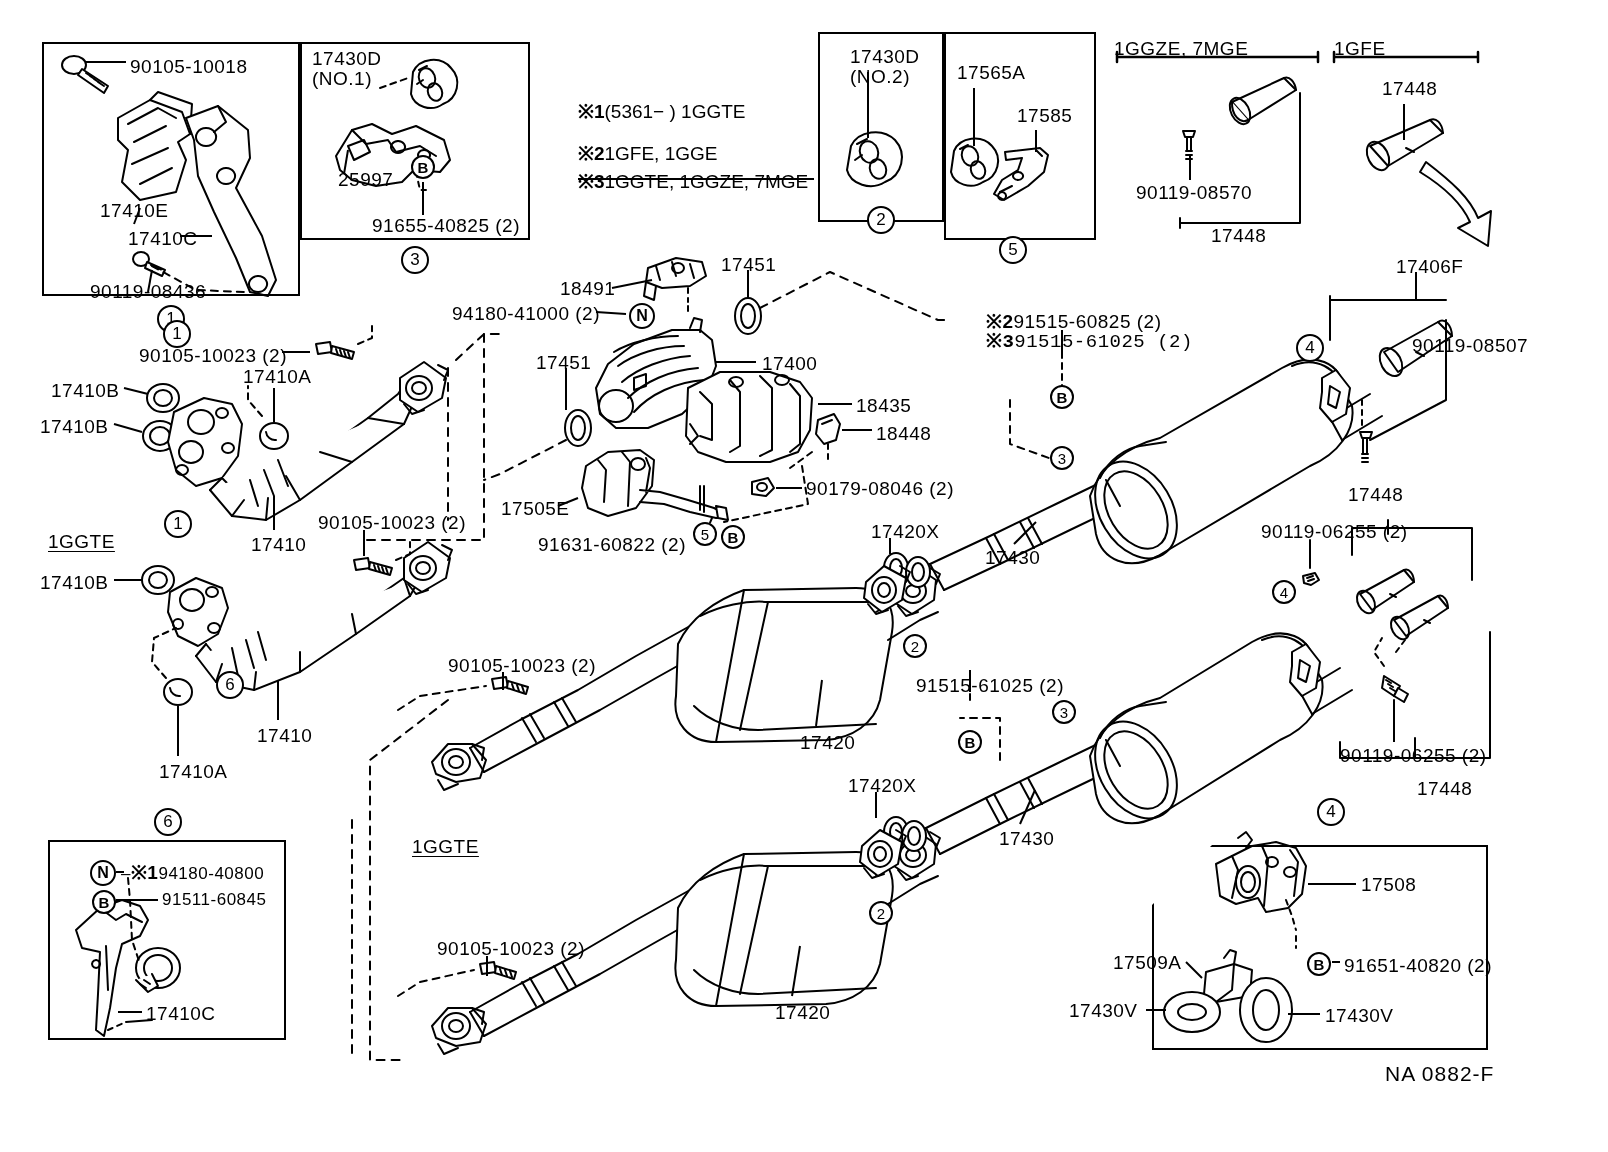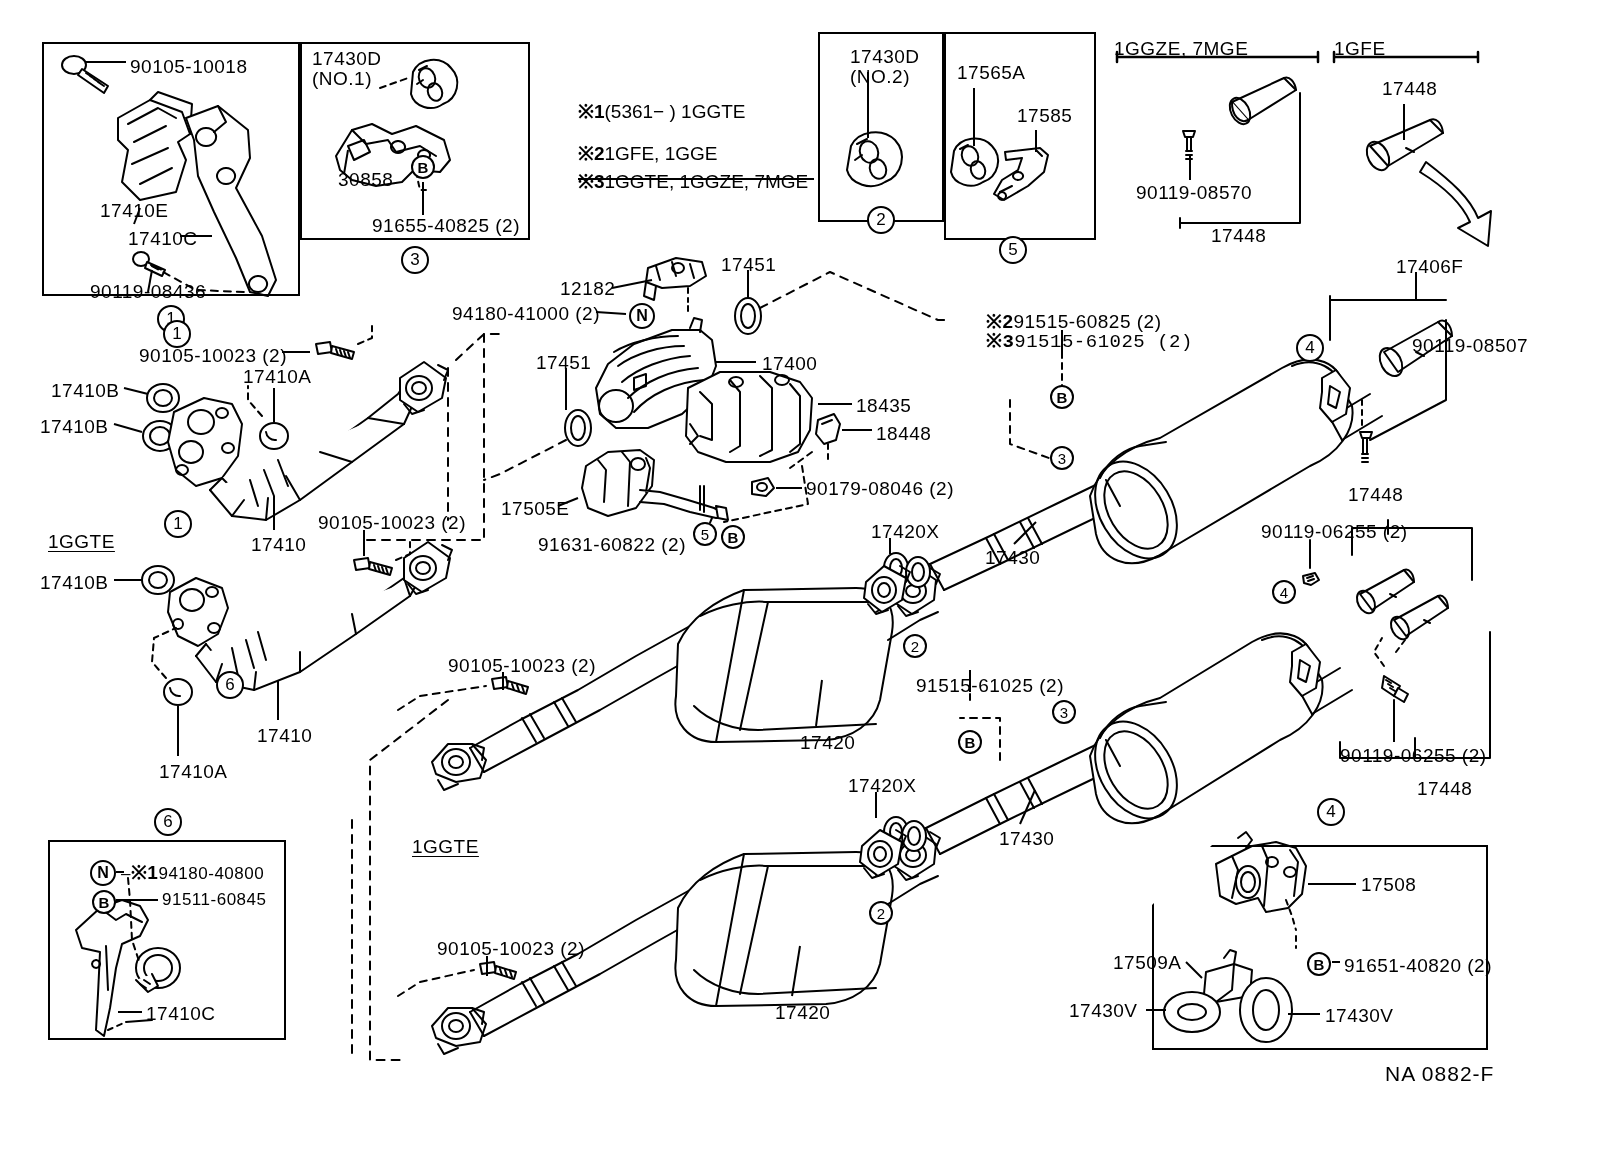--- a/index.html
+++ b/index.html
@@ -445,21 +445,21 @@
   <div class="legend-underline" style="left:578px;top:178px;width:236px;"></div>
 
   <div class="lbl" style="left:130px;top:56px;">90105-10018</div>
   <div class="lbl" style="left:100px;top:200px;">17410E</div>
   <div class="lbl" style="left:128px;top:228px;">17410C</div>
   <div class="lbl" style="left:90px;top:281px;">90119-08436</div>
   <div class="cnum" style="left:157px;top:305px;">1</div>
 
   <div class="lbl" style="left:312px;top:48px;">17430D</div>
   <div class="lbl" style="left:312px;top:68px;">(NO.1)</div>
-  <div class="lbl" style="left:338px;top:169px;">30858</div>
+  <div class="lbl" style="left:338px;top:169px;">25997</div>
   <div class="lbl" style="left:372px;top:215px;">91655-40825 (2)</div>
   <div class="bmark" style="left:411px;top:155px;">B</div>
   <div class="cnum" style="left:401px;top:246px;">3</div>
 
   <div class="lbl" style="left:850px;top:46px;">17430D</div>
   <div class="lbl" style="left:850px;top:66px;">(NO.2)</div>
   <div class="cnum" style="left:867px;top:206px;">2</div>
 
   <div class="lbl" style="left:957px;top:62px;">17565A</div>
   <div class="lbl" style="left:1017px;top:105px;">17585</div>
@@ -484,21 +484,21 @@
   <div class="cnum" style="left:163px;top:320px;">1</div>
   <div class="cnum" style="left:164px;top:510px;">1</div>
 
   <div class="lbl ul" style="left:48px;top:531px;">1GGTE</div>
   <div class="lbl" style="left:40px;top:572px;">17410B</div>
   <div class="lbl" style="left:318px;top:512px;">90105-10023 (2)</div>
   <div class="lbl" style="left:257px;top:725px;">17410</div>
   <div class="lbl" style="left:159px;top:761px;">17410A</div>
   <div class="cnum" style="left:216px;top:671px;">6</div>
 
-  <div class="lbl" style="left:560px;top:278px;">12182</div>
+  <div class="lbl" style="left:560px;top:278px;">18491</div>
   <div class="lbl" style="left:452px;top:303px;">94180-41000 (2)</div>
   <div class="nmark" style="left:629px;top:303px;">N</div>
   <div class="lbl" style="left:721px;top:254px;">17451</div>
   <div class="lbl" style="left:536px;top:352px;">17451</div>
   <div class="lbl" style="left:762px;top:353px;">17400</div>
   <div class="lbl" style="left:856px;top:395px;">18435</div>
   <div class="lbl" style="left:876px;top:423px;">18448</div>
   <div class="lbl" style="left:806px;top:478px;">90179-08046 (2)</div>
   <div class="lbl" style="left:501px;top:498px;">17505E</div>
   <div class="lbl" style="left:538px;top:534px;">91631-60822 (2)</div>

